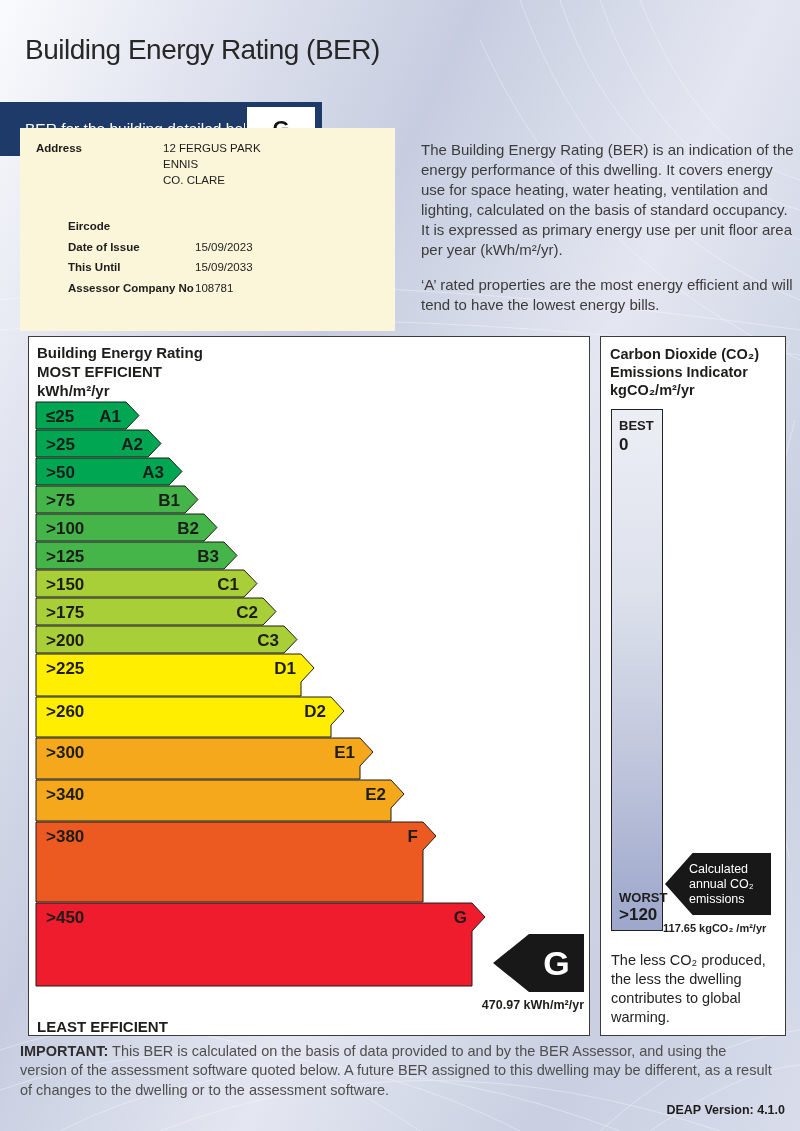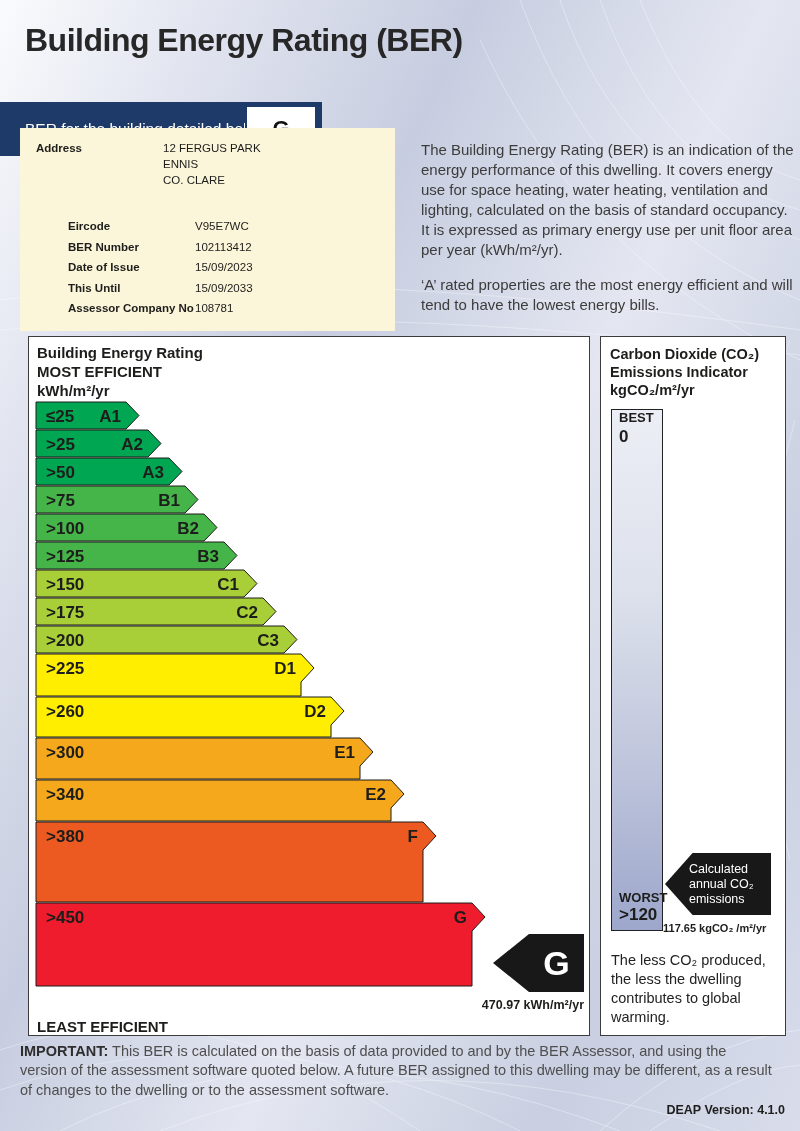--- a/index.html
+++ b/index.html
@@ -2,21 +2,21 @@
 <html><head>
 <meta charset="utf-8">
 <style>
   * { margin:0; padding:0; box-sizing:border-box; }
   html,body { width:800px; }
   body { font-family:"Liberation Sans", sans-serif; color:#1d1d1b; }
   .page { position:relative; width:800px; height:1131px; overflow:hidden;
           background:linear-gradient(115deg,#fafbfd 0%,#e2e5f0 16%,#c7cde0 36%,#e4e7f1 58%,#c9cfe1 80%,#d8dcEB 100%); }
   .bg-mesh { position:absolute; inset:0; pointer-events:none; }
 
-  .page-title { position:absolute; top:22px; left:25px; font-size:32px; font-weight:bold; color:#272727; letter-spacing:-0.5px; }
+  .page-title { position:absolute; top:34px; left:25px; font-size:28px; font-weight:normal; color:#272727; letter-spacing:-0.5px; }
 
   .banner { position:absolute; top:68px; left:0; width:322px; height:54px; background:#1d3a68;margin-top:34px; }
   .banner-label { position:absolute; left:25px; top:0; height:54px; line-height:54px; color:#ffffff; font-size:15.5px; }
   .rating-box { position:absolute; right:5px; top:3px; width:72px; height:48px; background:#ffffff; border:2px solid #1d3a68;
                 display:flex; align-items:center; justify-content:center; font-size:22px; font-weight:bold; color:#111111; }
 
   .details-panel { position:absolute; top:128px; left:20px; width:375px; height:203px; background:#fbf5da; padding:12px 0 0 16px; }
   .d-row { display:grid; grid-template-columns:127px auto; font-size:11.5px; line-height:20.5px;padding-left:32px; }
   .d-row .lbl { font-weight:bold; }
   .addr-block { display:grid; grid-template-columns:127px auto; font-size:11.5px; line-height:16px; margin-bottom:28px; }
@@ -30,21 +30,21 @@
   .chart-head { margin-left:2px; font-size:15px; font-weight:bold; line-height:19px; color:#1d1d1b; }
   .least-label { margin-left:2px; font-size:15px; font-weight:bold; color:#1d1d1b; }
   .band-range { font-size:17px; font-weight:bold; fill:#1d1d1b; }
   .band-letter { font-size:17px; font-weight:bold; fill:#1d1d1b; text-anchor:end; }
   .ptr-letter { font-size:34px; font-weight:bold; fill:#ffffff; text-anchor:middle; }
   .ptr-value { font-size:12.5px; font-weight:bold; fill:#1d1d1b; text-anchor:end; }
 
   .co2-panel { top:336px; left:600px; width:186px; height:700px; }
   .co2-head { position:absolute; top:8px; left:9px; font-size:14.5px; font-weight:bold; line-height:18px; }
   .co2-bar { position:absolute; top:72px; left:10px; width:52px; height:522px; border:1px solid #222222;
-             background:linear-gradient(180deg,#eceef5 0%,#dde1ec 35%,#c2c8dd 65%,#9da7cc 100%); padding:0 0 0 7px; }
+             background:linear-gradient(180deg,#eceef5 0%,#dde1ec 35%,#c2c8dd 65%,#9da7cc 100%); padding:8px 0 0 7px; }
   .co2-best-label { font-size:13px; font-weight:bold; }
   .co2-best-value { font-size:17px; font-weight:bold; margin-top:2px; }
   .co2-worst { position:absolute; bottom:5px; left:7px; }
   .co2-worst-label { font-size:13px; font-weight:bold; }
   .co2-worst-value { font-size:17px; font-weight:bold; }
   .co2-arrow { position:absolute; top:516px; left:64px; width:106px; height:62px; background:#181818;
                clip-path:polygon(0 50%, 26% 0, 100% 0, 100% 100%, 26% 100%);
                display:flex; flex-direction:column; justify-content:center; padding-left:24px; }
   .co2-arrow div { color:#ffffff; font-size:12.5px; line-height:15px; }
   .co2-value { position:absolute; top:585px; left:62px; width:120px; font-size:11px; font-weight:bold; }
@@ -90,25 +90,20 @@
     <div class="addr-block">
       <div class="lbl" style="font-weight:bold">Address</div>
       <div class="addr-lines">
         <div>12 FERGUS PARK</div>
         <div>ENNIS</div>
         <div>CO. CLARE</div>
       </div>
     </div>
     <div class="d-row">
       <div class="lbl">Eircode</div>
-      <div>V95E7WC</div>
-    </div>
-    <div class="d-row">
-      <div class="lbl">BER Number</div>
-      <div>102113412</div>
     </div>
     <div class="d-row">
       <div class="lbl">Date of Issue</div>
       <div>15/09/2023</div>
     </div>
     <div class="d-row">
       <div class="lbl">This Until</div>
       <div>15/09/2033</div>
     </div>
     <div class="d-row">

